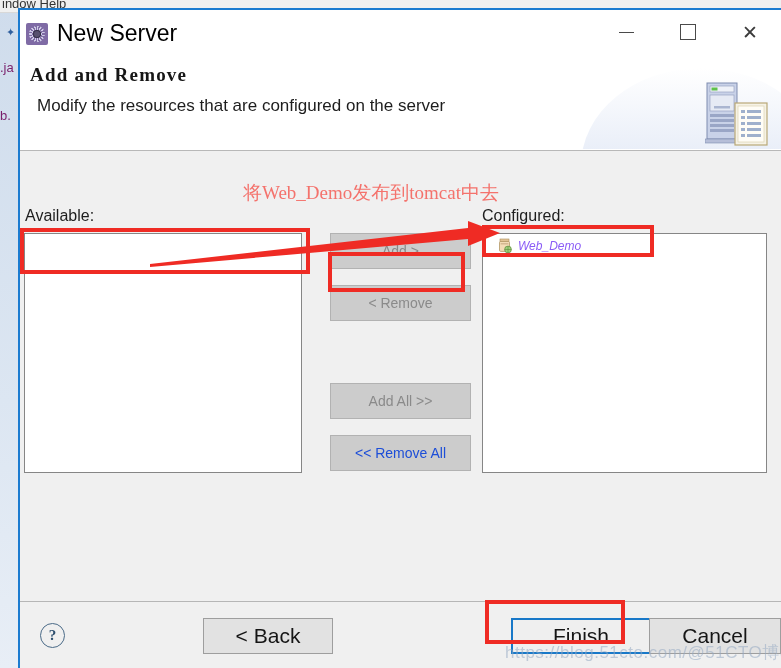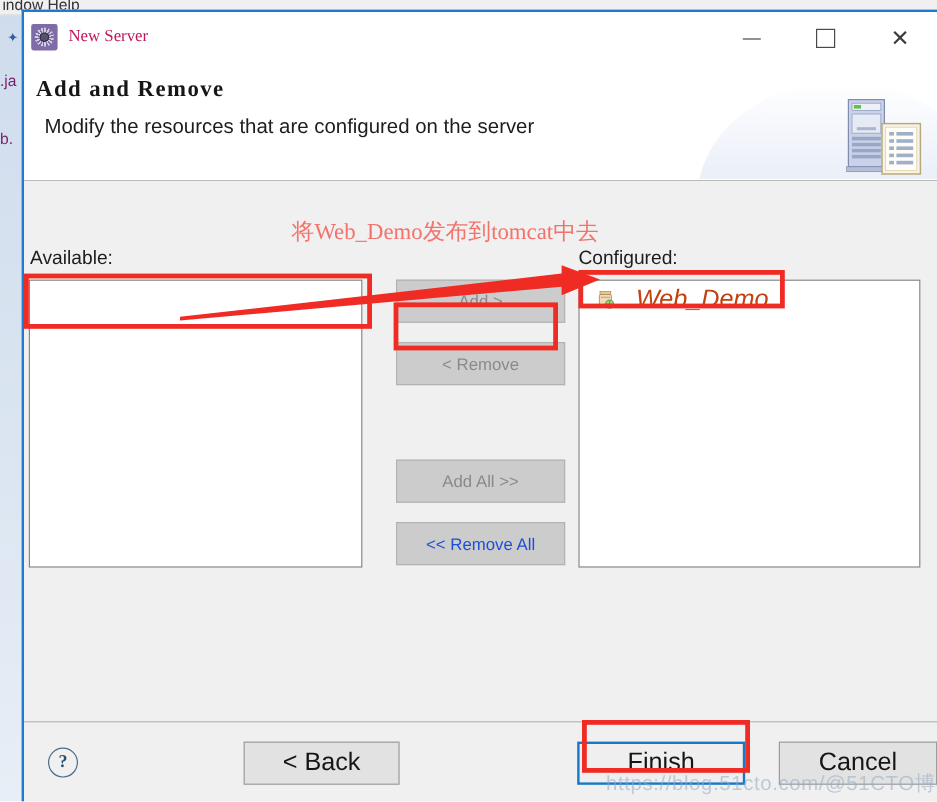--- a/index.html
+++ b/index.html
@@ -112,23 +112,23 @@
   #app-gear-icon::after {
     content: "";
     position: absolute;
     left: 7px; top: 7px;
     width: 8px; height: 8px;
     border-radius: 50%;
     background: #57516e;
     box-shadow: inset 0 0 0 1px #35304a;
   }
   #window-title-text {
-    font-size: 14px;
-    color: #be185d;
-    font-family: Liberation Serif, serif;
+    font-size: 23px;
+    color: #000000;
+    font-family: Liberation Sans, sans-serif;
   }
   .win-btn {
     position: absolute;
     top: 0;
     width: 62px;
     height: 44px;
     display: flex;
     align-items: center;
     justify-content: center;
     background: transparent;
@@ -248,25 +248,25 @@
   }
   #configured-list {
     left: 462px;
     top: 82px;
     width: 285px;
     height: 240px;
   }
   .list-item {
     display: flex;
     align-items: center;
-    gap: 18px;
+    gap: 6px;
     padding: 4px 8px 4px 14px;
-    font-size: 21px;
+    font-size: 12px;
     font-style: italic;
-    color: #c2410c;
+    color: #8b5cf6;
   }
   #jar-icon {
     width: 15px;
     height: 16px;
     position: relative;
     flex: none;
   }
 
   
   #mid-buttons {
@@ -321,21 +321,21 @@
     background: #e2e2e2;
     border: 1px solid #9e9e9e;
     font-family: "Liberation Sans", sans-serif;
     font-size: 21px;
     color: #151515;
     box-sizing: border-box;
     cursor: default;
   }
   #btn-back   { left: 183px; width: 130px; }
   #btn-next   { left: 320px; width: 131px; background: #d9d9d9; border-color: #c6c6c6; color: #9a9a9a; }
-  #btn-finish { left: 461px; width: 140px; border: 2px solid #1878c8; background: #efefef; }
+  #btn-finish { left: 491px; width: 140px; border: 2px solid #1878c8; background: #efefef; }
   #btn-cancel { left: 629px; width: 132px; }
 
   
   .anno-box {
     position: absolute;
     border: 4px solid #ef2b24;
     box-sizing: border-box;
     pointer-events: none;
   }
   #anno-available   { left: 20px;  top: 228px; width: 290px; height: 46px; }

